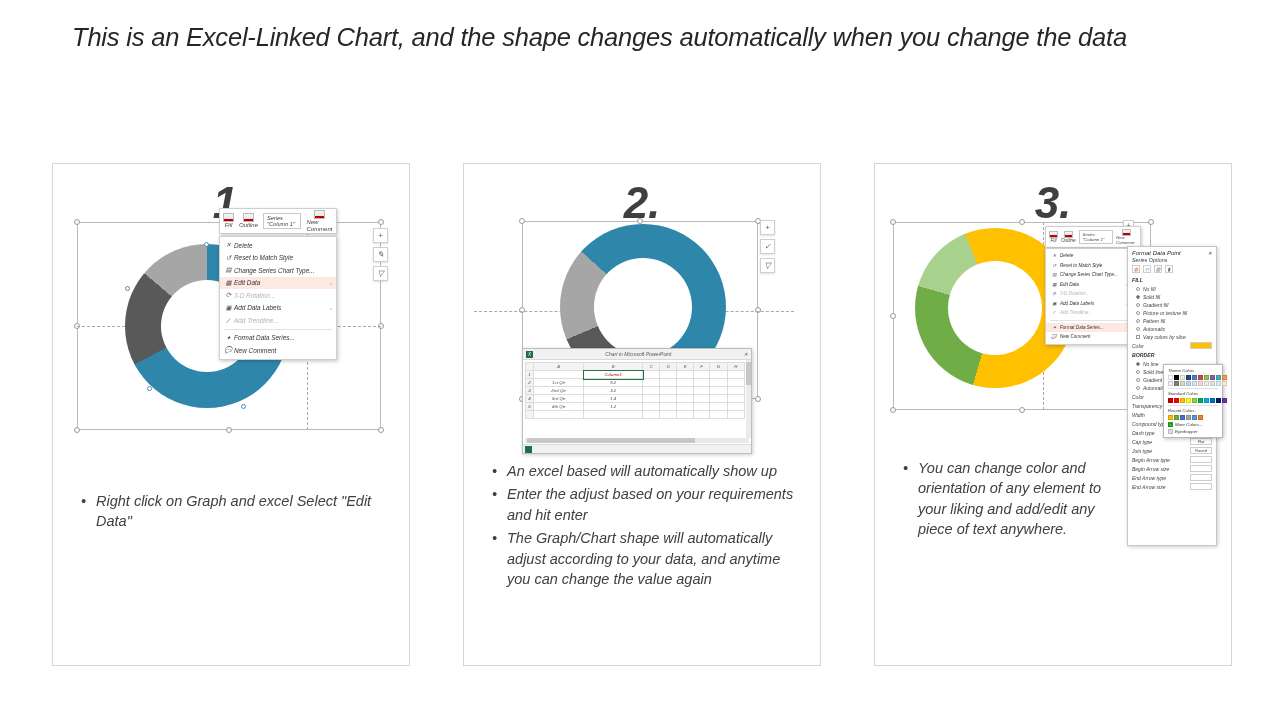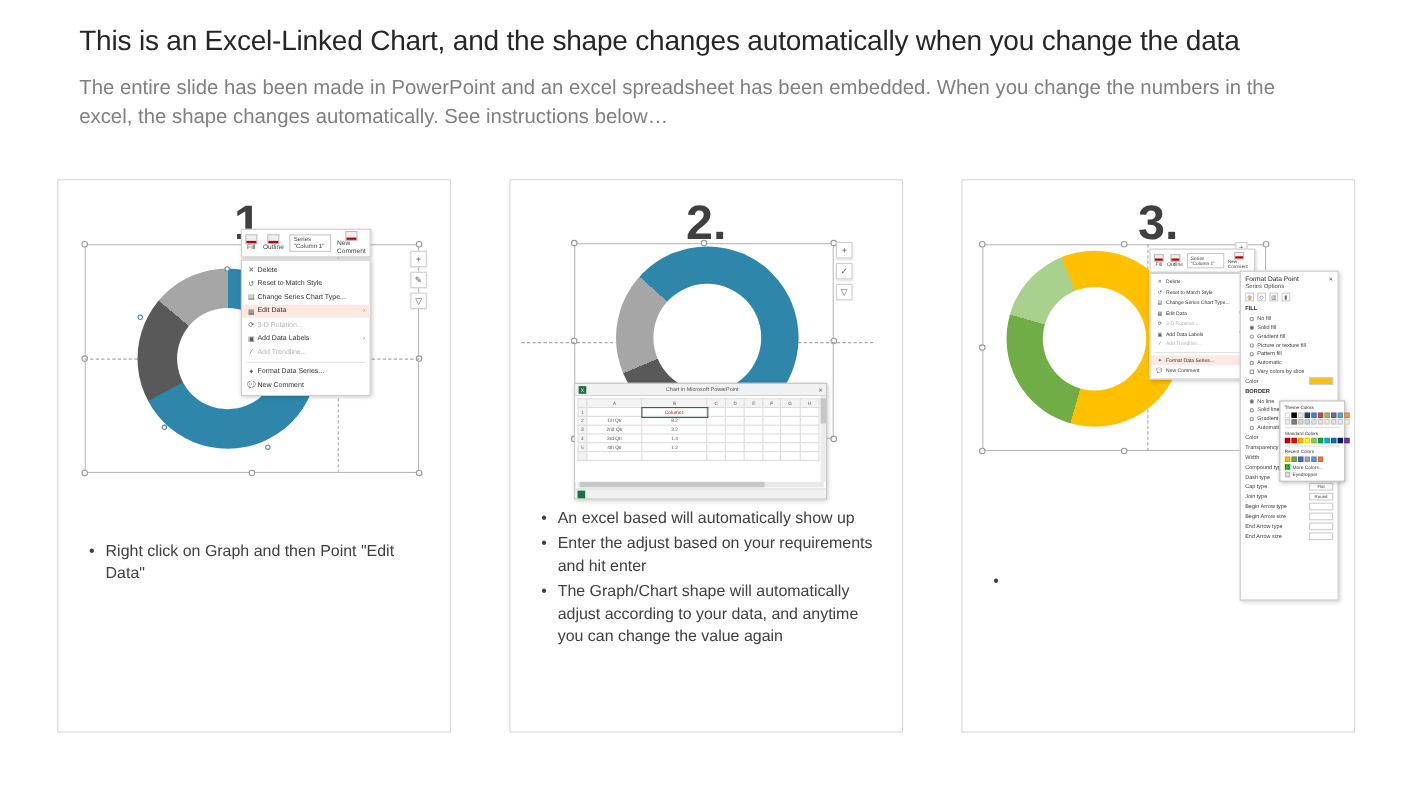--- a/index.html
+++ b/index.html
@@ -3,21 +3,21 @@
 <meta charset="utf-8">
 <style>
   * { box-sizing: border-box; }
   html, body {
     margin: 0; padding: 0;
     width: 1280px; height: 720px;
     background: #ffffff;
     font-family: "Liberation Sans", sans-serif;
     overflow: hidden;
   }
-  .slide { position: relative; width: 1280px; height: 720px; background: #fff; }
+  .slide { position: relative; width: 1280px; height: 720px; background: #fff; font-style: italic; }
 
   .title {
     position: absolute; left: 72px; top: 22px; width: 1140px;
     font-size: 25.5px; color: #262626; line-height: 1.25;
     letter-spacing: -0.2px;
   }
   .subtitle {
     position: absolute; left: 72px; top: 66px; width: 1130px;
     font-size: 18.5px; color: #808080; line-height: 1.45;
   }
@@ -147,21 +147,20 @@
   .sw { width: 5px; height: 5px; border: 1px solid rgba(0,0,0,0.15); }
   .pk-row { display:flex; align-items:center; gap:2px; padding:1px 2px; }
   .pk-sep { height:1px; background:#e0e0e0; margin:1px 2px; }
 </style>
 </head>
 <body>
 
 <div class="slide">
 
   <div class="title">This is an Excel-Linked Chart, and the shape changes automatically when you change the data</div>
-  <div class="subtitle">The entire slide has been made in PowerPoint and an excel spreadsheet has been embedded. When you change the numbers in the excel, the shape changes automatically. See instructions below…</div>
 
   <div class="cards">
 
     <div class="card">
       <div class="card-num">1.</div>
 
       <div class="figure">
 
         <div class="sel-frame" style="left:24px; top:-4px; width:304px; height:208px;"></div>
         <div class="handle" style="left:21px; top:-7px;"></div>
@@ -253,21 +252,21 @@
         <div class="sidebtns" style="left:320px; top:2px;">
           <div class="sidebtn">+</div>
           <div class="sidebtn">✎</div>
           <div class="sidebtn">▽</div>
         </div>
       </div>
 
       <div class="bullets b1">
         <div class="bullet">
           <span class="dot">•</span>
-          <span class="btxt">Right click on Graph and then Point "Edit Data"</span>
+          <span class="btxt">Right click on Graph and excel Select "Edit Data"</span>
         </div>
       </div>
     </div>
 
     <div class="card">
       <div class="card-num">2.</div>
 
       <div class="figure" style="height:310px;">
         <div class="sel-frame" style="left:58px; top:-5px; width:236px; height:178px;"></div>
         <div class="handle" style="left:55px; top:-8px;"></div>
@@ -657,18 +656,19 @@
           <div class="pk-row">
             <span class="sw" style="background:#dcdcdc"></span>
             <span>Eyedropper</span>
           </div>
         </div>
       </div>
 
       <div class="bullets b3">
         <div class="bullet">
           <span class="dot">•</span>
+          <span class="btxt" style="max-width:205px;">You can change color and orientation of any element to your liking and add/edit any piece of text anywhere.</span>
         </div>
       </div>
     </div>
 
   </div>
 </div>
 
 </body></html>

